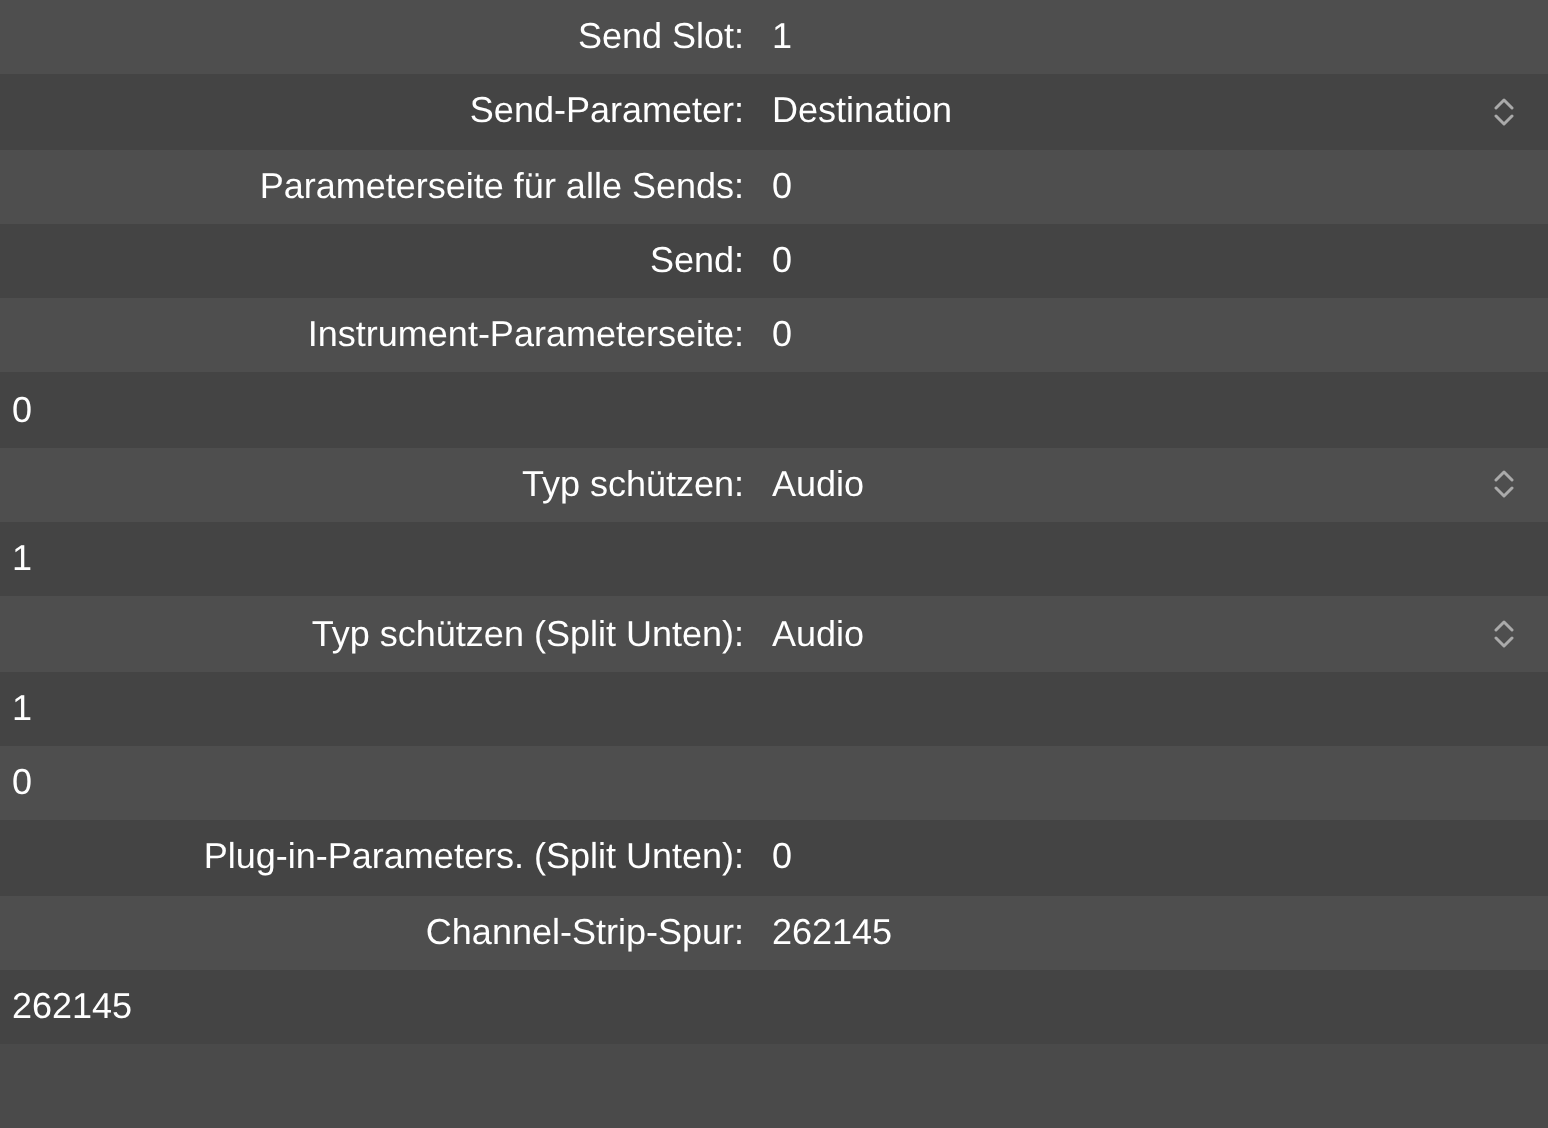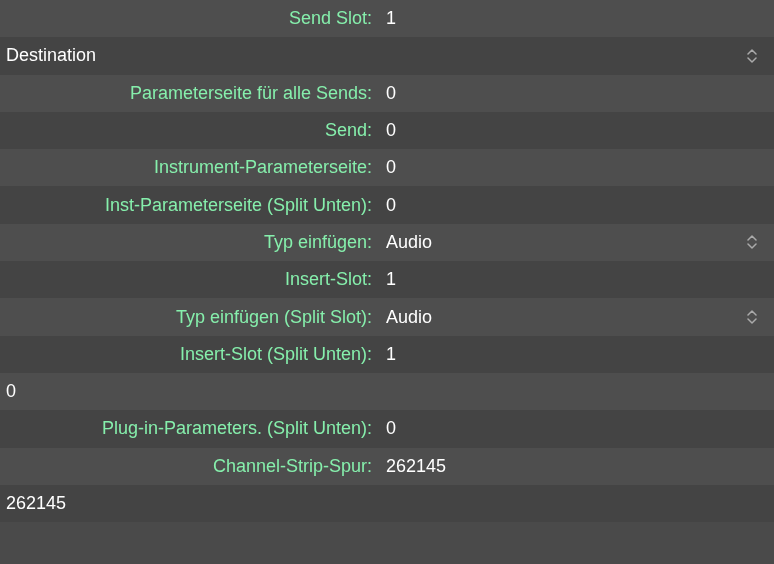--- a/index.html
+++ b/index.html
@@ -22,21 +22,21 @@
     }
     .row:nth-child(odd) {
       background: #4e4e4e;
     }
     .row:nth-child(even) {
       background: #444444;
     }
     .label {
       flex: 0 0 380px;
       text-align: right;
-      color: #86efac;
+      color: #ffffff;
       font-size: 18px;
       padding-right: 8px;
       font-weight: 400;
     }
     .value {
       flex: 1;
       color: #ffffff;
       font-size: 18px;
       padding-left: 6px;
       font-weight: 500;
@@ -79,20 +79,21 @@
 <body>
 
 <div id="container">
     <div class="row">
       <div class="label">Send Slot:</div>
       <div class="value">
         <span class="value-text">1</span>
       </div>
     </div>
     <div class="row">
+      <div class="label">Send-Parameter:</div>
       <div class="value">
         <span class="value-text">Destination</span>
   <span class="chevron">
     <svg viewBox="0 0 10 6">
             <path d="M1 5 L5 1 L9 5" stroke="#aaa" stroke-width="1.5" fill="none" stroke-linecap="round" stroke-linejoin="round"></path>
           </svg>
     <svg viewBox="0 0 10 6">
             <path d="M1 1 L5 5 L9 1" stroke="#aaa" stroke-width="1.5" fill="none" stroke-linecap="round" stroke-linejoin="round"></path>
           </svg>
   </span>
@@ -110,61 +111,58 @@
         <span class="value-text">0</span>
       </div>
     </div>
     <div class="row">
       <div class="label">Instrument-Parameterseite:</div>
       <div class="value">
         <span class="value-text">0</span>
       </div>
     </div>
     <div class="row">
-      <div class="label">Inst-Parameterseite (Split Unten):</div>
       <div class="value">
         <span class="value-text">0</span>
       </div>
     </div>
     <div class="row">
-      <div class="label">Typ einfügen:</div>
+      <div class="label">Typ schützen:</div>
       <div class="value">
         <span class="value-text">Audio</span>
   <span class="chevron">
     <svg viewBox="0 0 10 6">
             <path d="M1 5 L5 1 L9 5" stroke="#aaa" stroke-width="1.5" fill="none" stroke-linecap="round" stroke-linejoin="round"></path>
           </svg>
     <svg viewBox="0 0 10 6">
             <path d="M1 1 L5 5 L9 1" stroke="#aaa" stroke-width="1.5" fill="none" stroke-linecap="round" stroke-linejoin="round"></path>
           </svg>
   </span>
 </div>
     </div>
     <div class="row">
-      <div class="label">Insert-Slot:</div>
       <div class="value">
         <span class="value-text">1</span>
       </div>
     </div>
     <div class="row">
-      <div class="label">Typ einfügen (Split Slot):</div>
+      <div class="label">Typ schützen (Split Unten):</div>
       <div class="value">
         <span class="value-text">Audio</span>
   <span class="chevron">
     <svg viewBox="0 0 10 6">
             <path d="M1 5 L5 1 L9 5" stroke="#aaa" stroke-width="1.5" fill="none" stroke-linecap="round" stroke-linejoin="round"></path>
           </svg>
     <svg viewBox="0 0 10 6">
             <path d="M1 1 L5 5 L9 1" stroke="#aaa" stroke-width="1.5" fill="none" stroke-linecap="round" stroke-linejoin="round"></path>
           </svg>
   </span>
 </div>
     </div>
     <div class="row">
-      <div class="label">Insert-Slot (Split Unten):</div>
       <div class="value">
         <span class="value-text">1</span>
       </div>
     </div>
     <div class="row">
       <div class="value">
         <span class="value-text">0</span>
       </div>
     </div>
     <div class="row">

